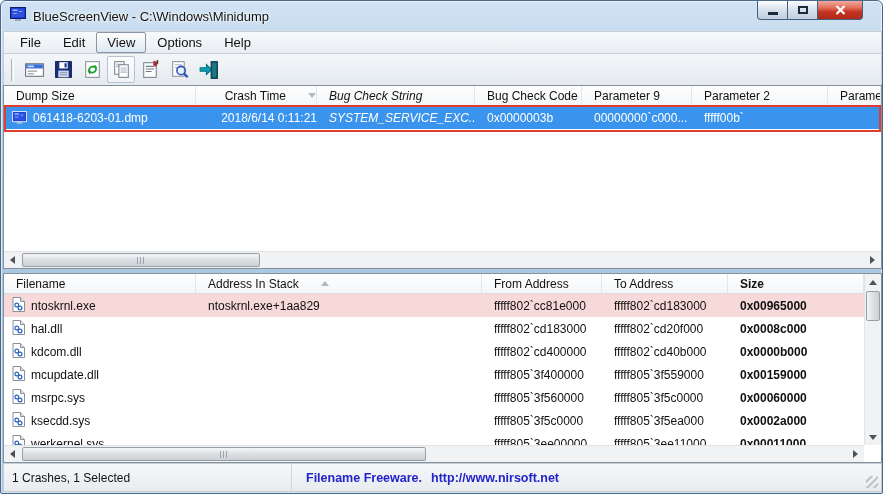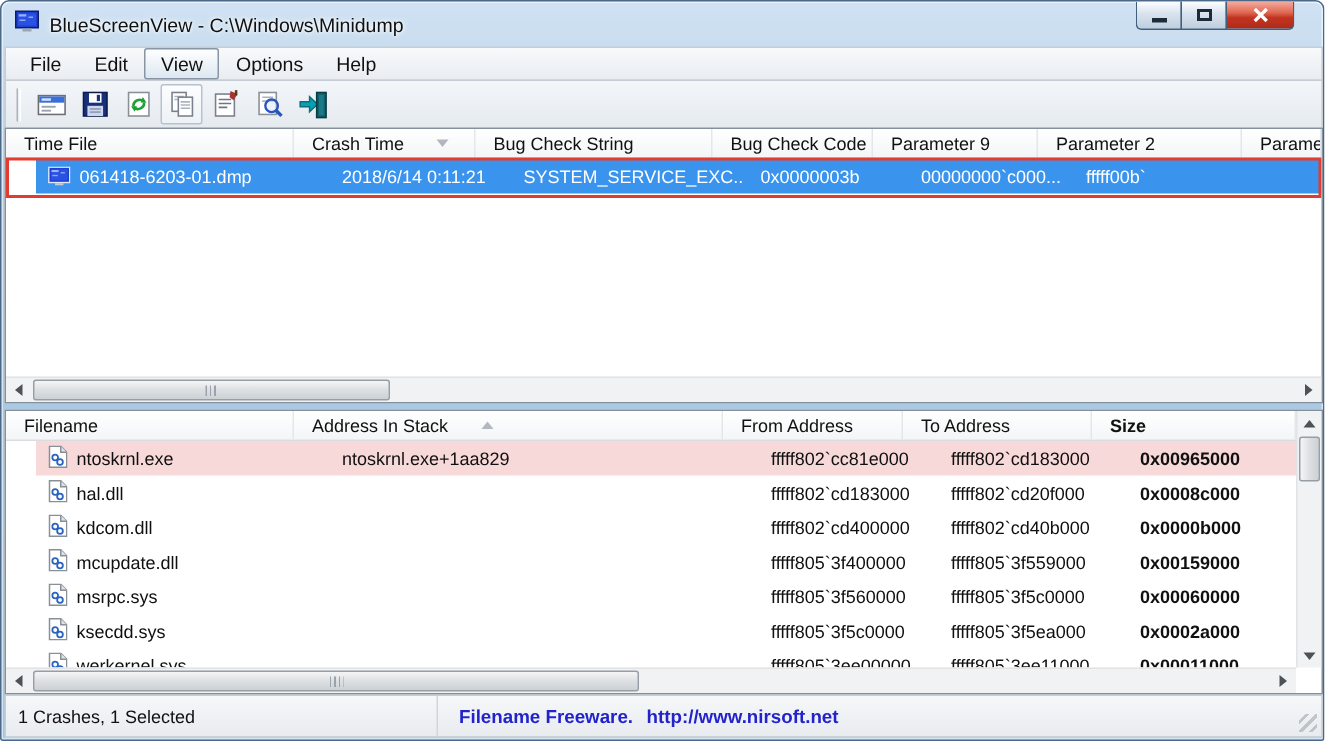--- a/index.html
+++ b/index.html
@@ -44,24 +44,24 @@
 
   .header-row { display:flex; height:20px; background:linear-gradient(#ffffff,#f3f5f7);
     border-bottom:1px solid #d9dce0; font-size:12px; color:#111; }
   .hcell { display:flex; align-items:center; padding-left:12px; border-right:1px solid #e4e7ea;
     overflow:hidden; white-space:nowrap; position:relative; }
   .sort-desc { width:0; height:0; border-left:4px solid transparent; border-right:4px solid transparent;
     border-top:5px solid #b2b8bf; margin-left:22px; }
   .sort-asc { width:0; height:0; border-left:4px solid transparent; border-right:4px solid transparent;
     border-bottom:5px solid #b2b8bf; margin-left:22px; }
 
-  .u1{width:192px;} .u2{width:121px;} .u3{width:158px;} .u4{width:107px;} .u5{width:110px;} .u6{width:136px;} .u7{flex:1;}
+  .u1{width:192px;} .u2{width:121px;justify-content:flex-end;} .u3{width:158px;font-style:italic;} .u4{width:107px;} .u5{width:110px;} .u6{width:136px;} .u7{flex:1;}
   .l1{width:192px;} .l2{width:286px;} .l3{width:120px;} .l4{width:126px;} .l5{flex:1;font-weight:bold;}
 
-  .rows { position:absolute; left:0; overflow:hidden;padding-left:20px; }
+  .rows { position:absolute; left:0; overflow:hidden; }
   .rows.upper-rows { top:20px; width:877px; height:145px; }
   .rows.lower-rows { top:20px; width:860px; height:151px; }
   .row { display:flex; height:23px; align-items:center; font-size:12px; color:#101010; white-space:nowrap; }
   .cell { overflow:hidden; padding-left:12px; display:flex; align-items:center; height:100%; }
   .cell.iconcell { padding-left:8px; }
   .cell.iconcell svg { margin-right:6px; flex:none; }
   .row.sel { background:#3a94ee; color:#fff; }
   .row.hl { background:#f8d9d9; }
   .lower-header { width:860px; }
 
@@ -204,21 +204,21 @@
           <polygon points="3,9.4 9,9.4 9,6.2 14,11 9,15.8 9,12.6 3,12.6" fill="#0aa0b4" stroke="#06727e"></polygon>
           <rect x="13.5" y="3.5" width="6" height="16" fill="#11606e" stroke="#083c45"></rect>
           <rect x="15" y="5" width="3" height="13" fill="#1b7a88"></rect>
         </svg>
     </div>
   </div>
 
   <div class="pane upper">
     <div class="header-row">
       <div class="hcell u1">
-          <span>Time File</span>
+          <span>Dump Size</span>
         </div>
       <div class="hcell u2">
           <span>Crash Time</span>
           <span class="sort-desc"></span>
         </div>
       <div class="hcell u3">
           <span>Bug Check String</span>
         </div>
       <div class="hcell u4">
           <span>Bug Check Code</span>

